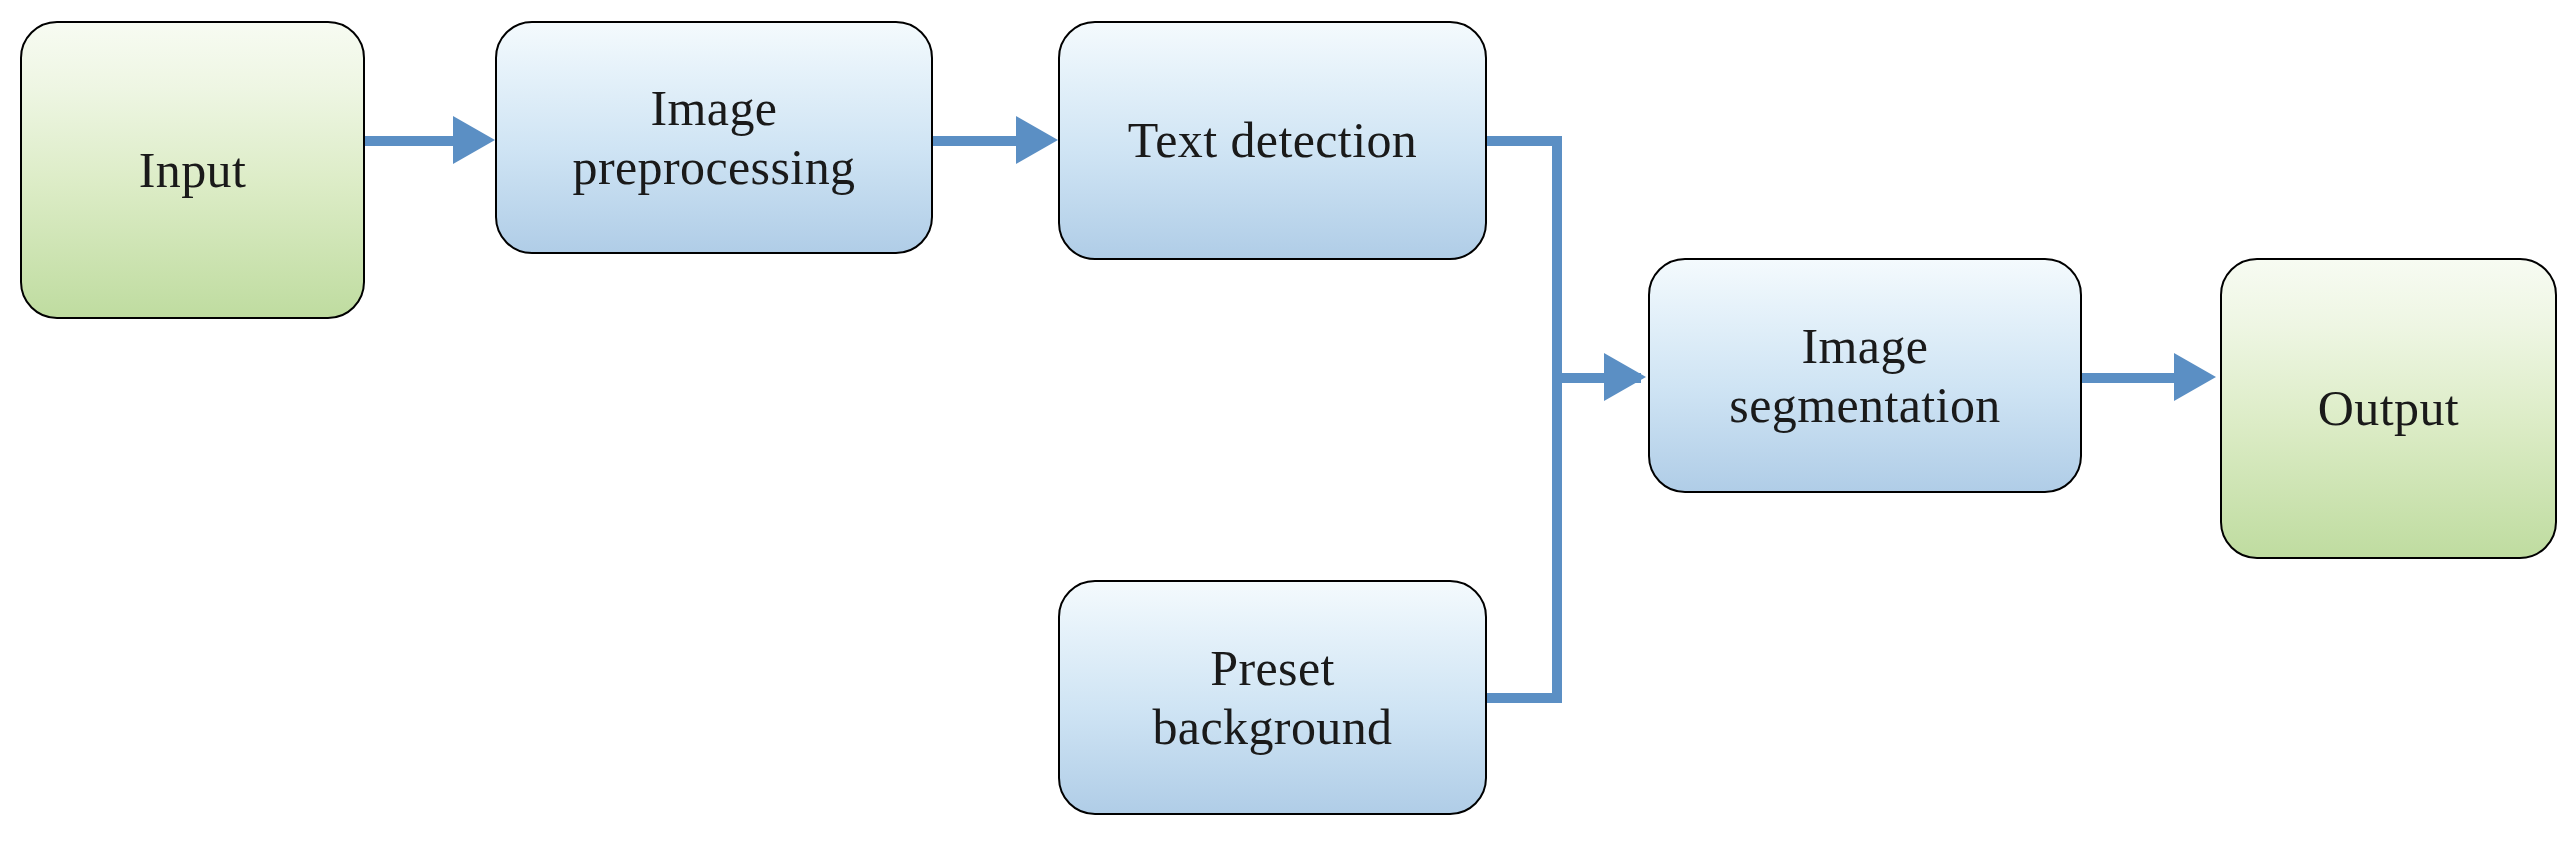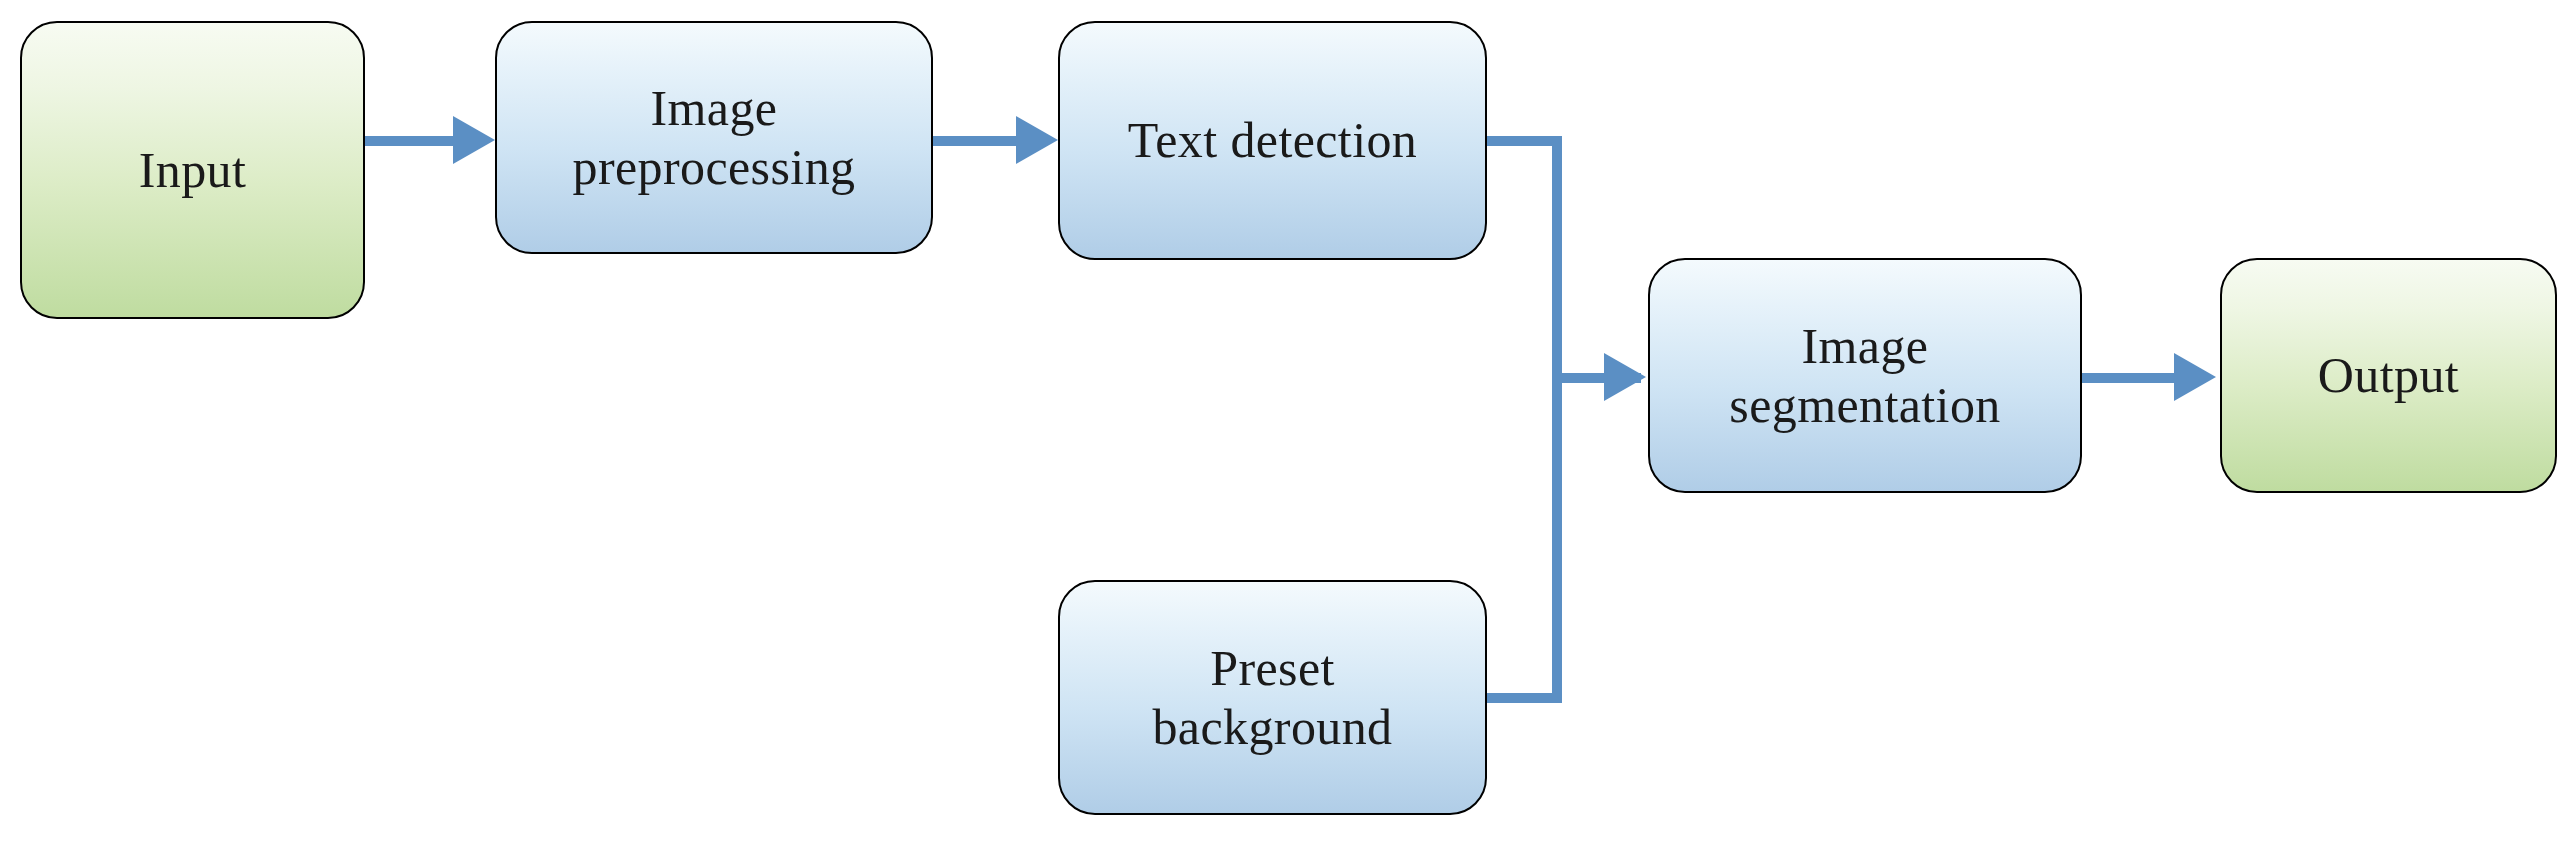--- a/index.html
+++ b/index.html
@@ -100,18 +100,18 @@
 
   <div class="node node-blue" style="left:1058px; top:21px; width:429px; height:239px;">
     <span class="node-label">Text detection</span>
   </div>
 
   <div class="node node-blue" style="left:1648px; top:258px; width:434px; height:235px;">
     <span class="node-label">Image
 segmentation</span>
   </div>
 
-  <div class="node node-green" style="left:2220px; top:258px; width:337px; height:235px;">
+  <div class="node node-green" style="left:2220px; top:258px; width:337px; height:301px;">
     <span class="node-label">Output</span>
   </div>
 
 </div>
 
 
 </body></html>

